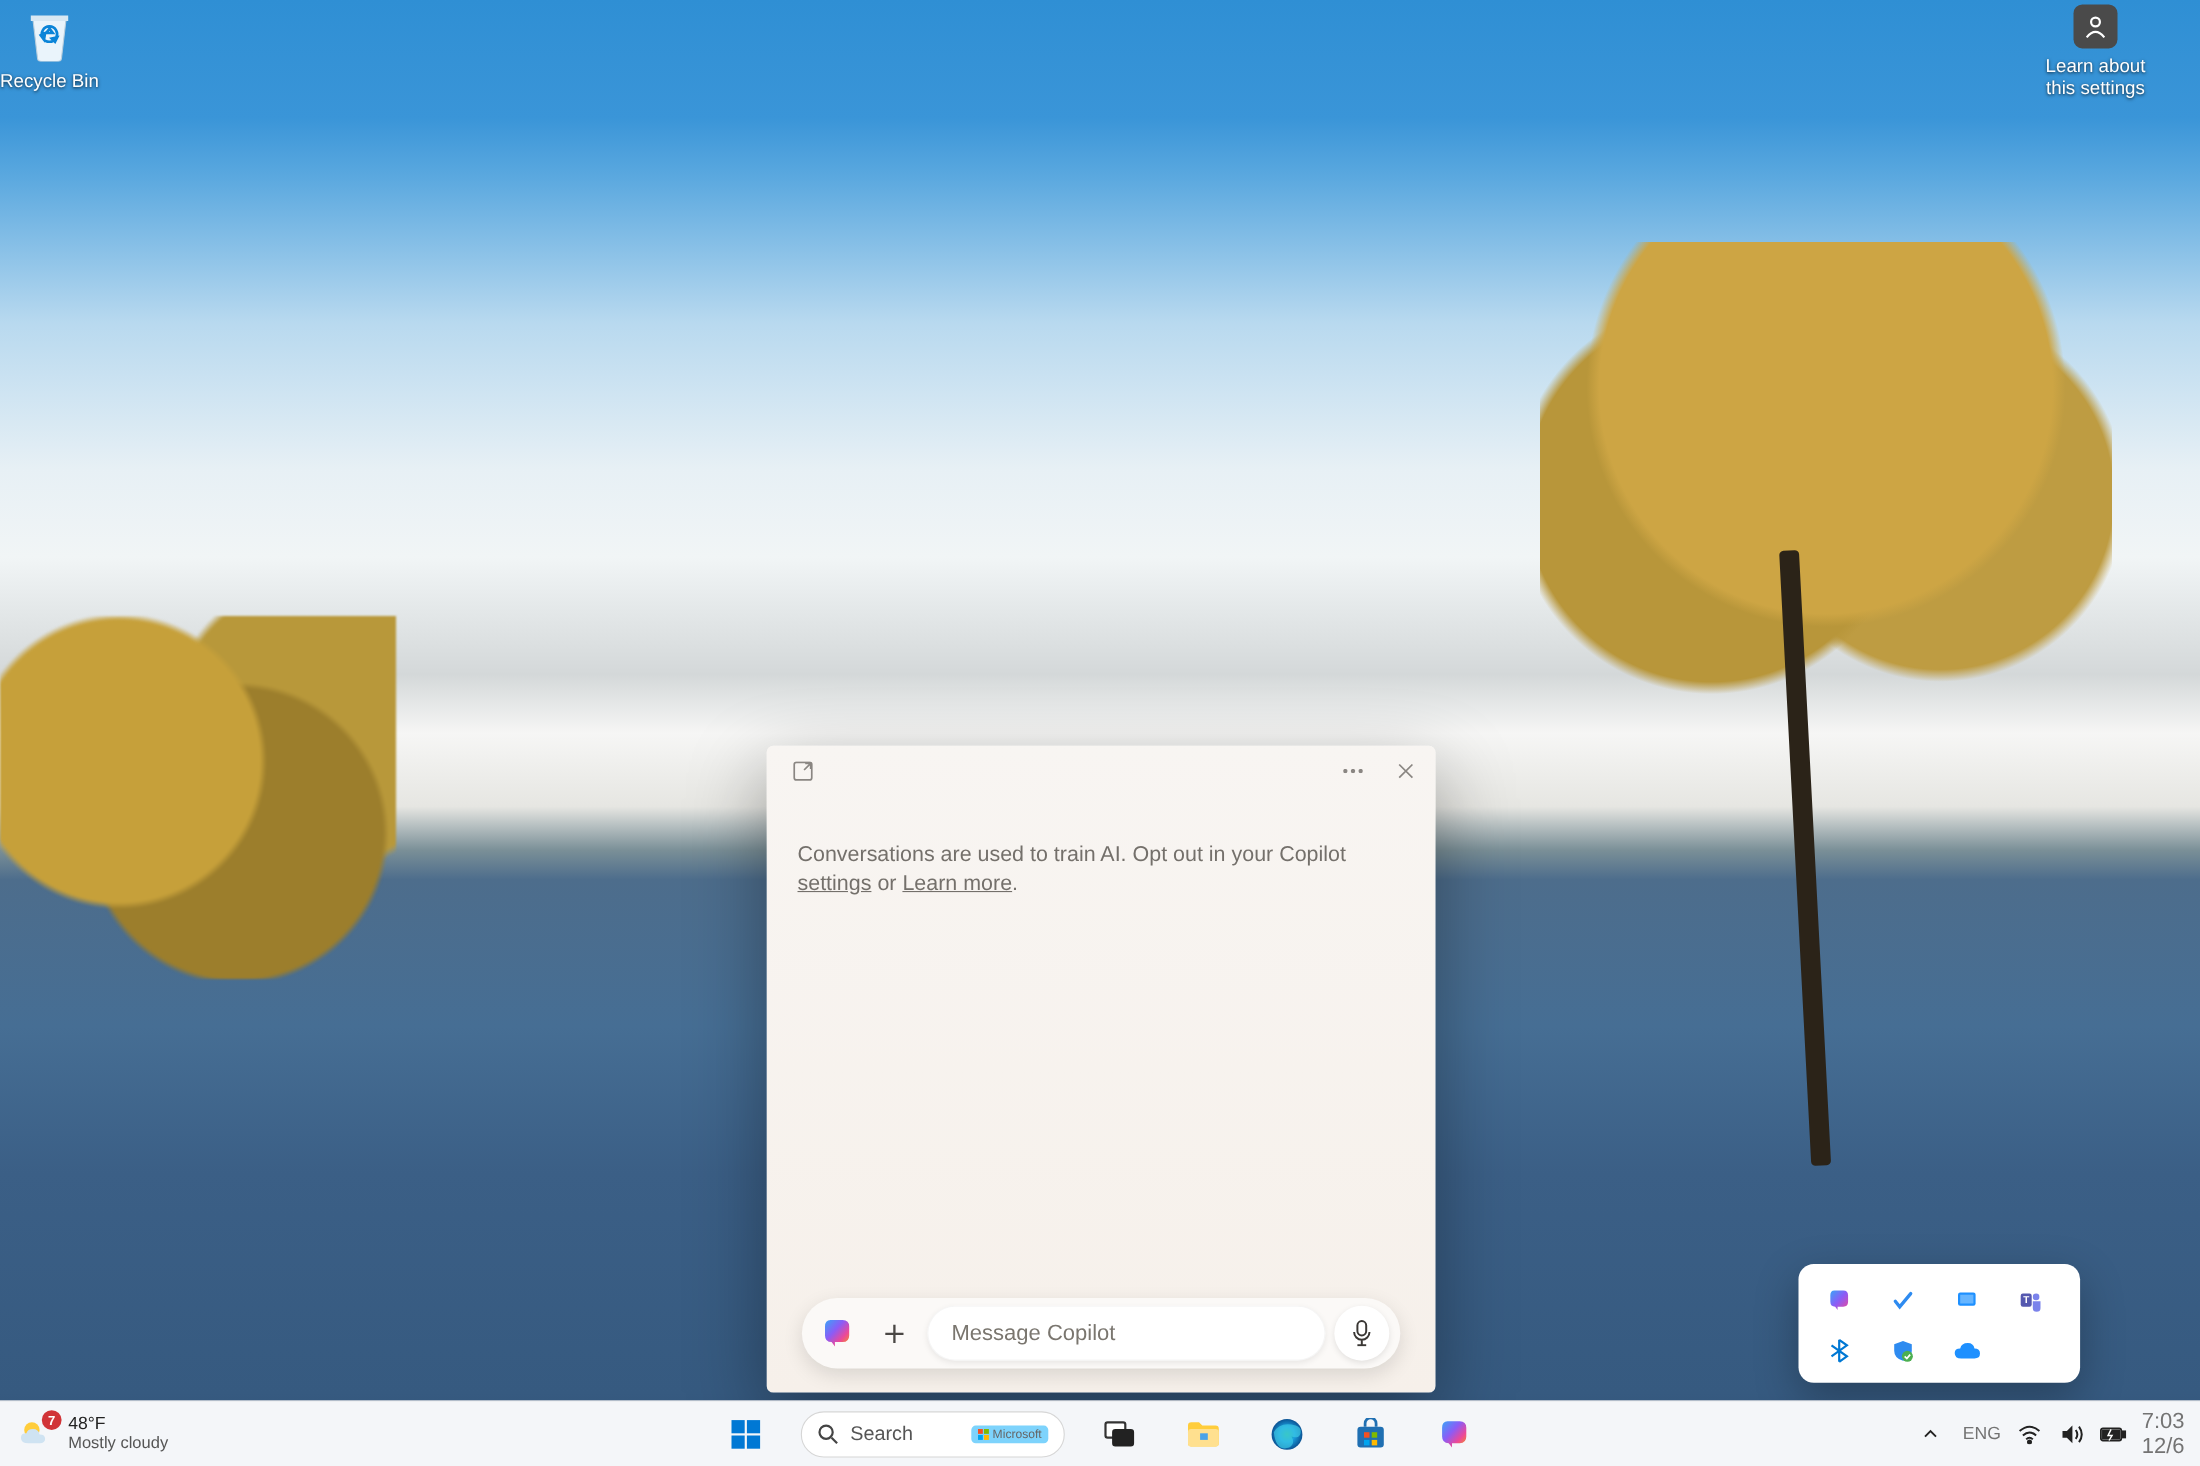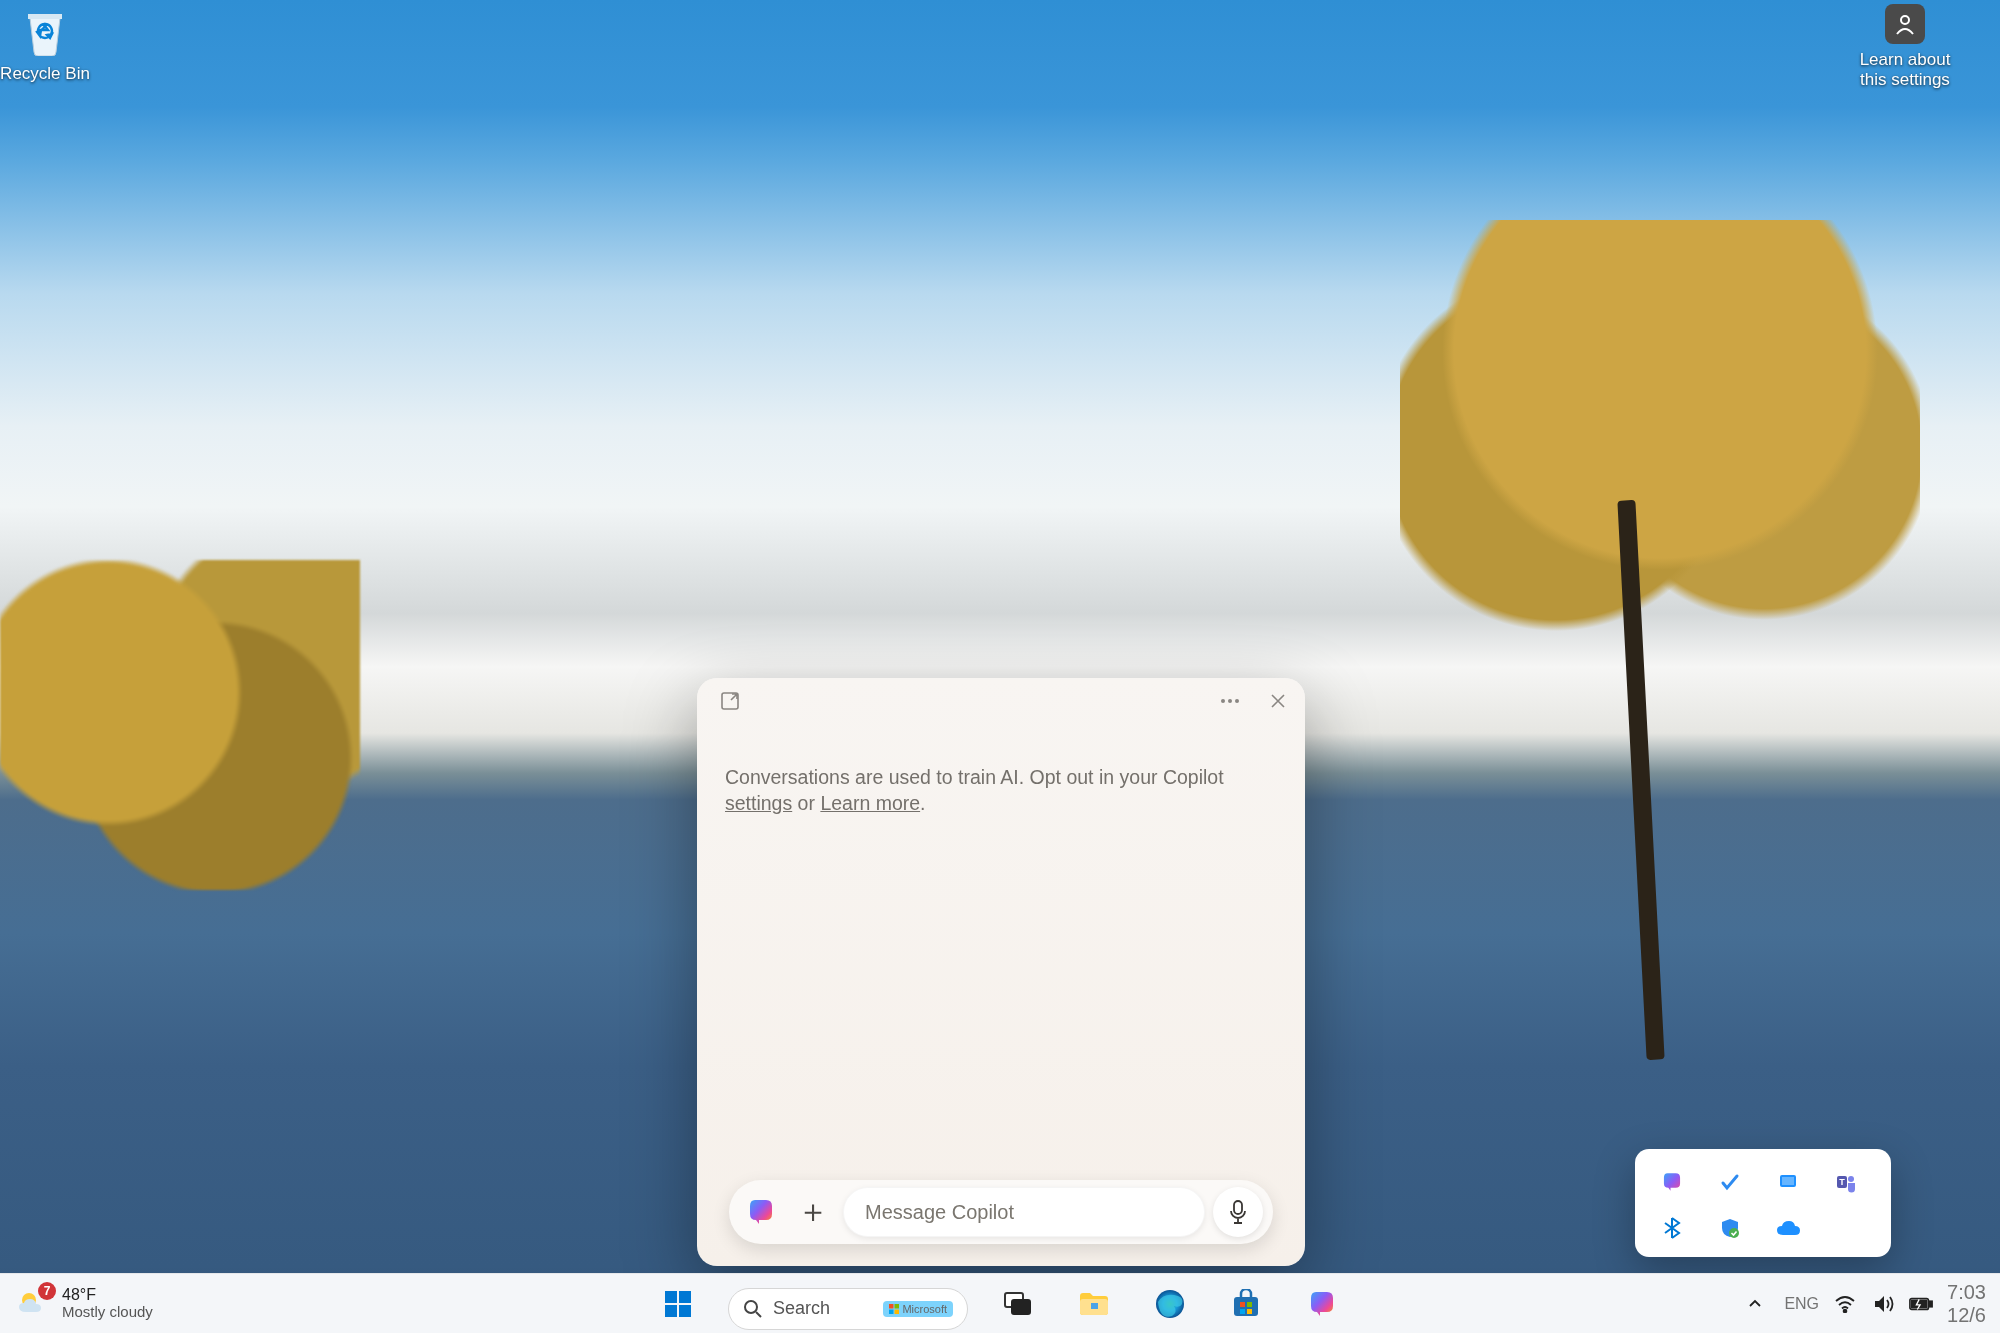--- a/index.html
+++ b/index.html
@@ -49,21 +49,21 @@
     display:flex; align-items:center; justify-content:center;
   }
   .recycle-bin { left:-10px; top:4px; }
   .learn-picture { right:30px; top:4px; width:130px; }
   .learn-picture .sq {
     width:40px; height:40px; margin:0 auto 6px;
     background:#4a4a4a; border-radius:8px;
     display:flex; align-items:center; justify-content:center;
     color:#fff;
   }
-  #copilot-window { position:absolute; left:697px; top:678px; width:608px; height:588px; background:linear-gradient(#f8f5f2,#f6f0ea); border-radius:20px; box-shadow:0 24px 70px rgba(0,0,0,.35); }
+  #copilot-window { position:absolute; left:697px; top:678px; width:608px; height:588px; background:linear-gradient(#f8f5f2,#f6f0ea); border-radius:6px; box-shadow:0 24px 70px rgba(0,0,0,.35); }
   #copilot-window .titlebar {
     display:flex; align-items:center; justify-content:flex-end;
     height:46px; padding:0 12px; gap:18px; color:#8a8682;
   }
   #copilot-window .titlebar .expand { margin-right:auto; margin-left:6px; }
   .icon-btn { width:30px; height:30px; display:flex; align-items:center; justify-content:center; border-radius:6px; cursor:pointer; }
   #copilot-window .body {
     padding:40px 28px 0 28px; color:#74706b; font-size:19.5px; line-height:1.35;
   }
   #copilot-window .body a { color:#74706b; text-decoration:underline; cursor:pointer; }
@@ -117,21 +117,21 @@
   .weather .wicon { position:relative; width:36px; height:36px; }
   .weather .badge {
     position:absolute; right:-4px; top:-4px; background:#d13438; color:#fff;
     font-size:12px; width:18px; height:18px; border-radius:50%;
     display:flex; align-items:center; justify-content:center; font-weight:600;
   }
   .weather-text { font-size:16px; line-height:1.1; color:#222; }
   .weather-text .sub { color:#555; font-size:15px; }
   .taskbar-center {
     position:absolute; left:50%; transform:translateX(-50%);
-    display:flex; align-items:flex-end; gap:24px;
+    display:flex; align-items:center; gap:24px;
   }
   .tb-item {
     width:52px; height:52px; display:flex; align-items:center; justify-content:center;
     border-radius:8px; cursor:pointer;
   }
   .search-box {
     width:240px; height:42px; background:#fff; border:1px solid #d6d6d6;
     border-radius:24px; display:flex; align-items:center; padding:0 14px;
     gap:10px; color:#555; font-size:18px;
   }

